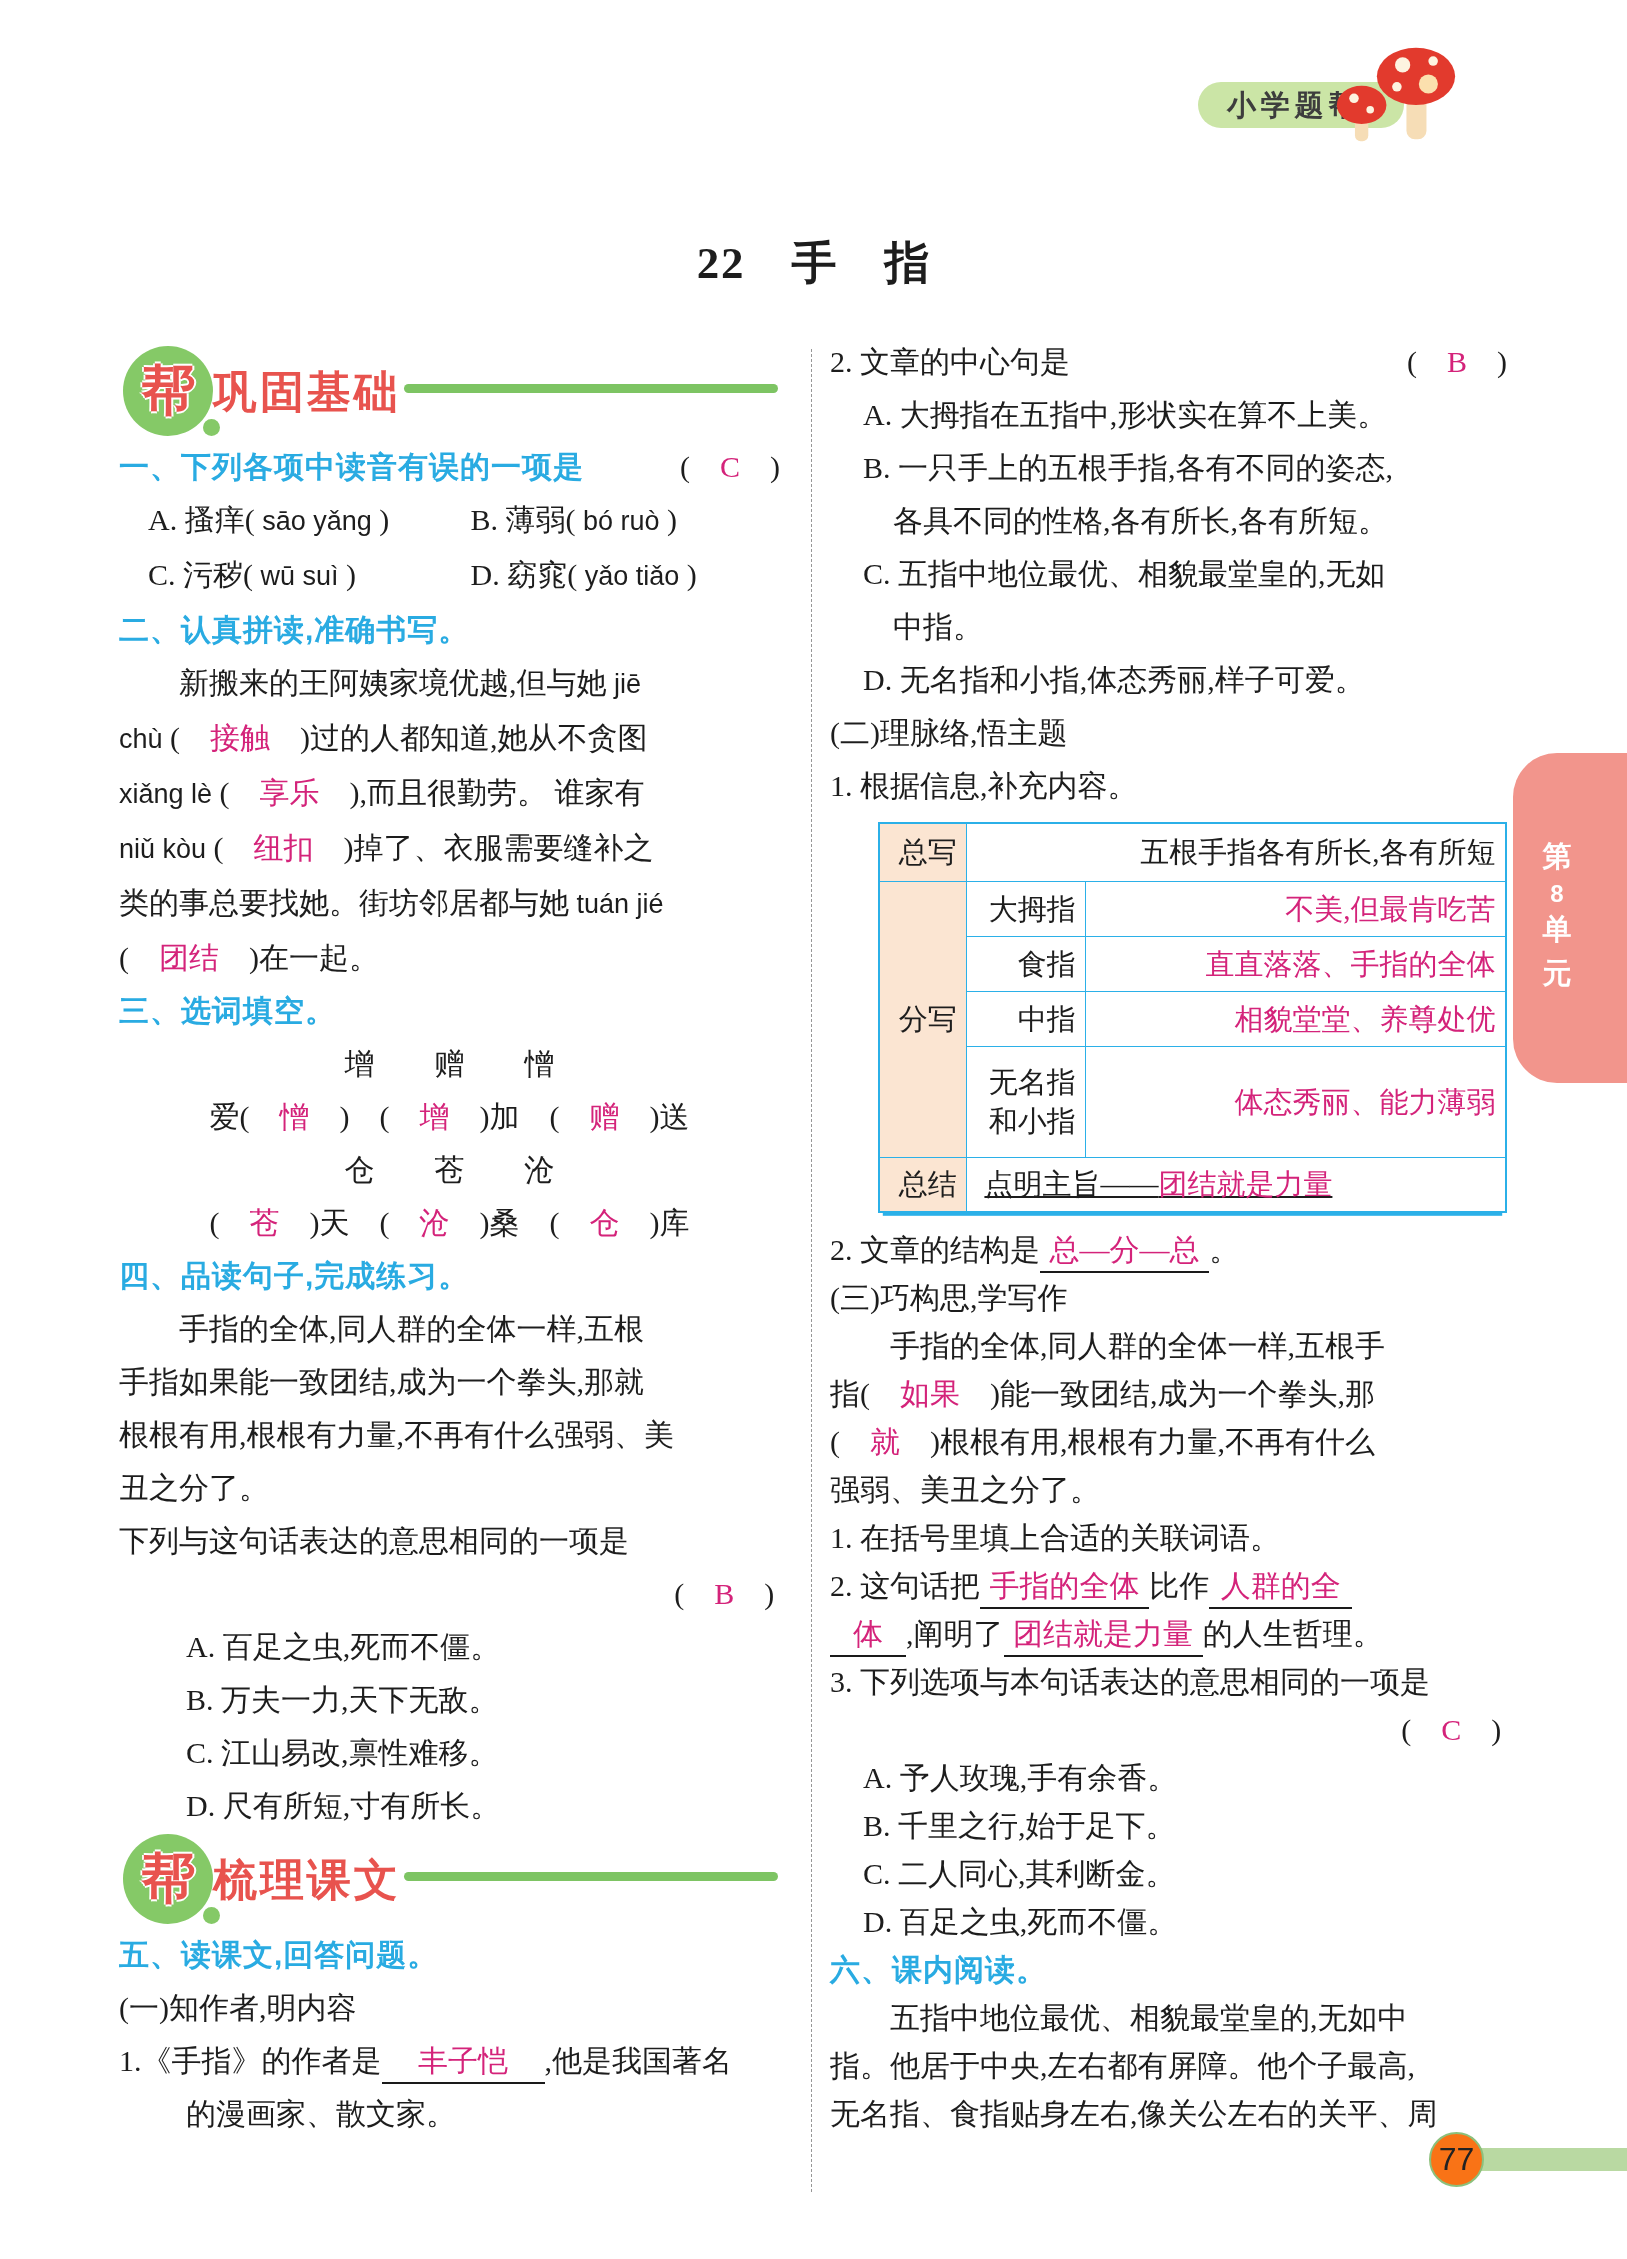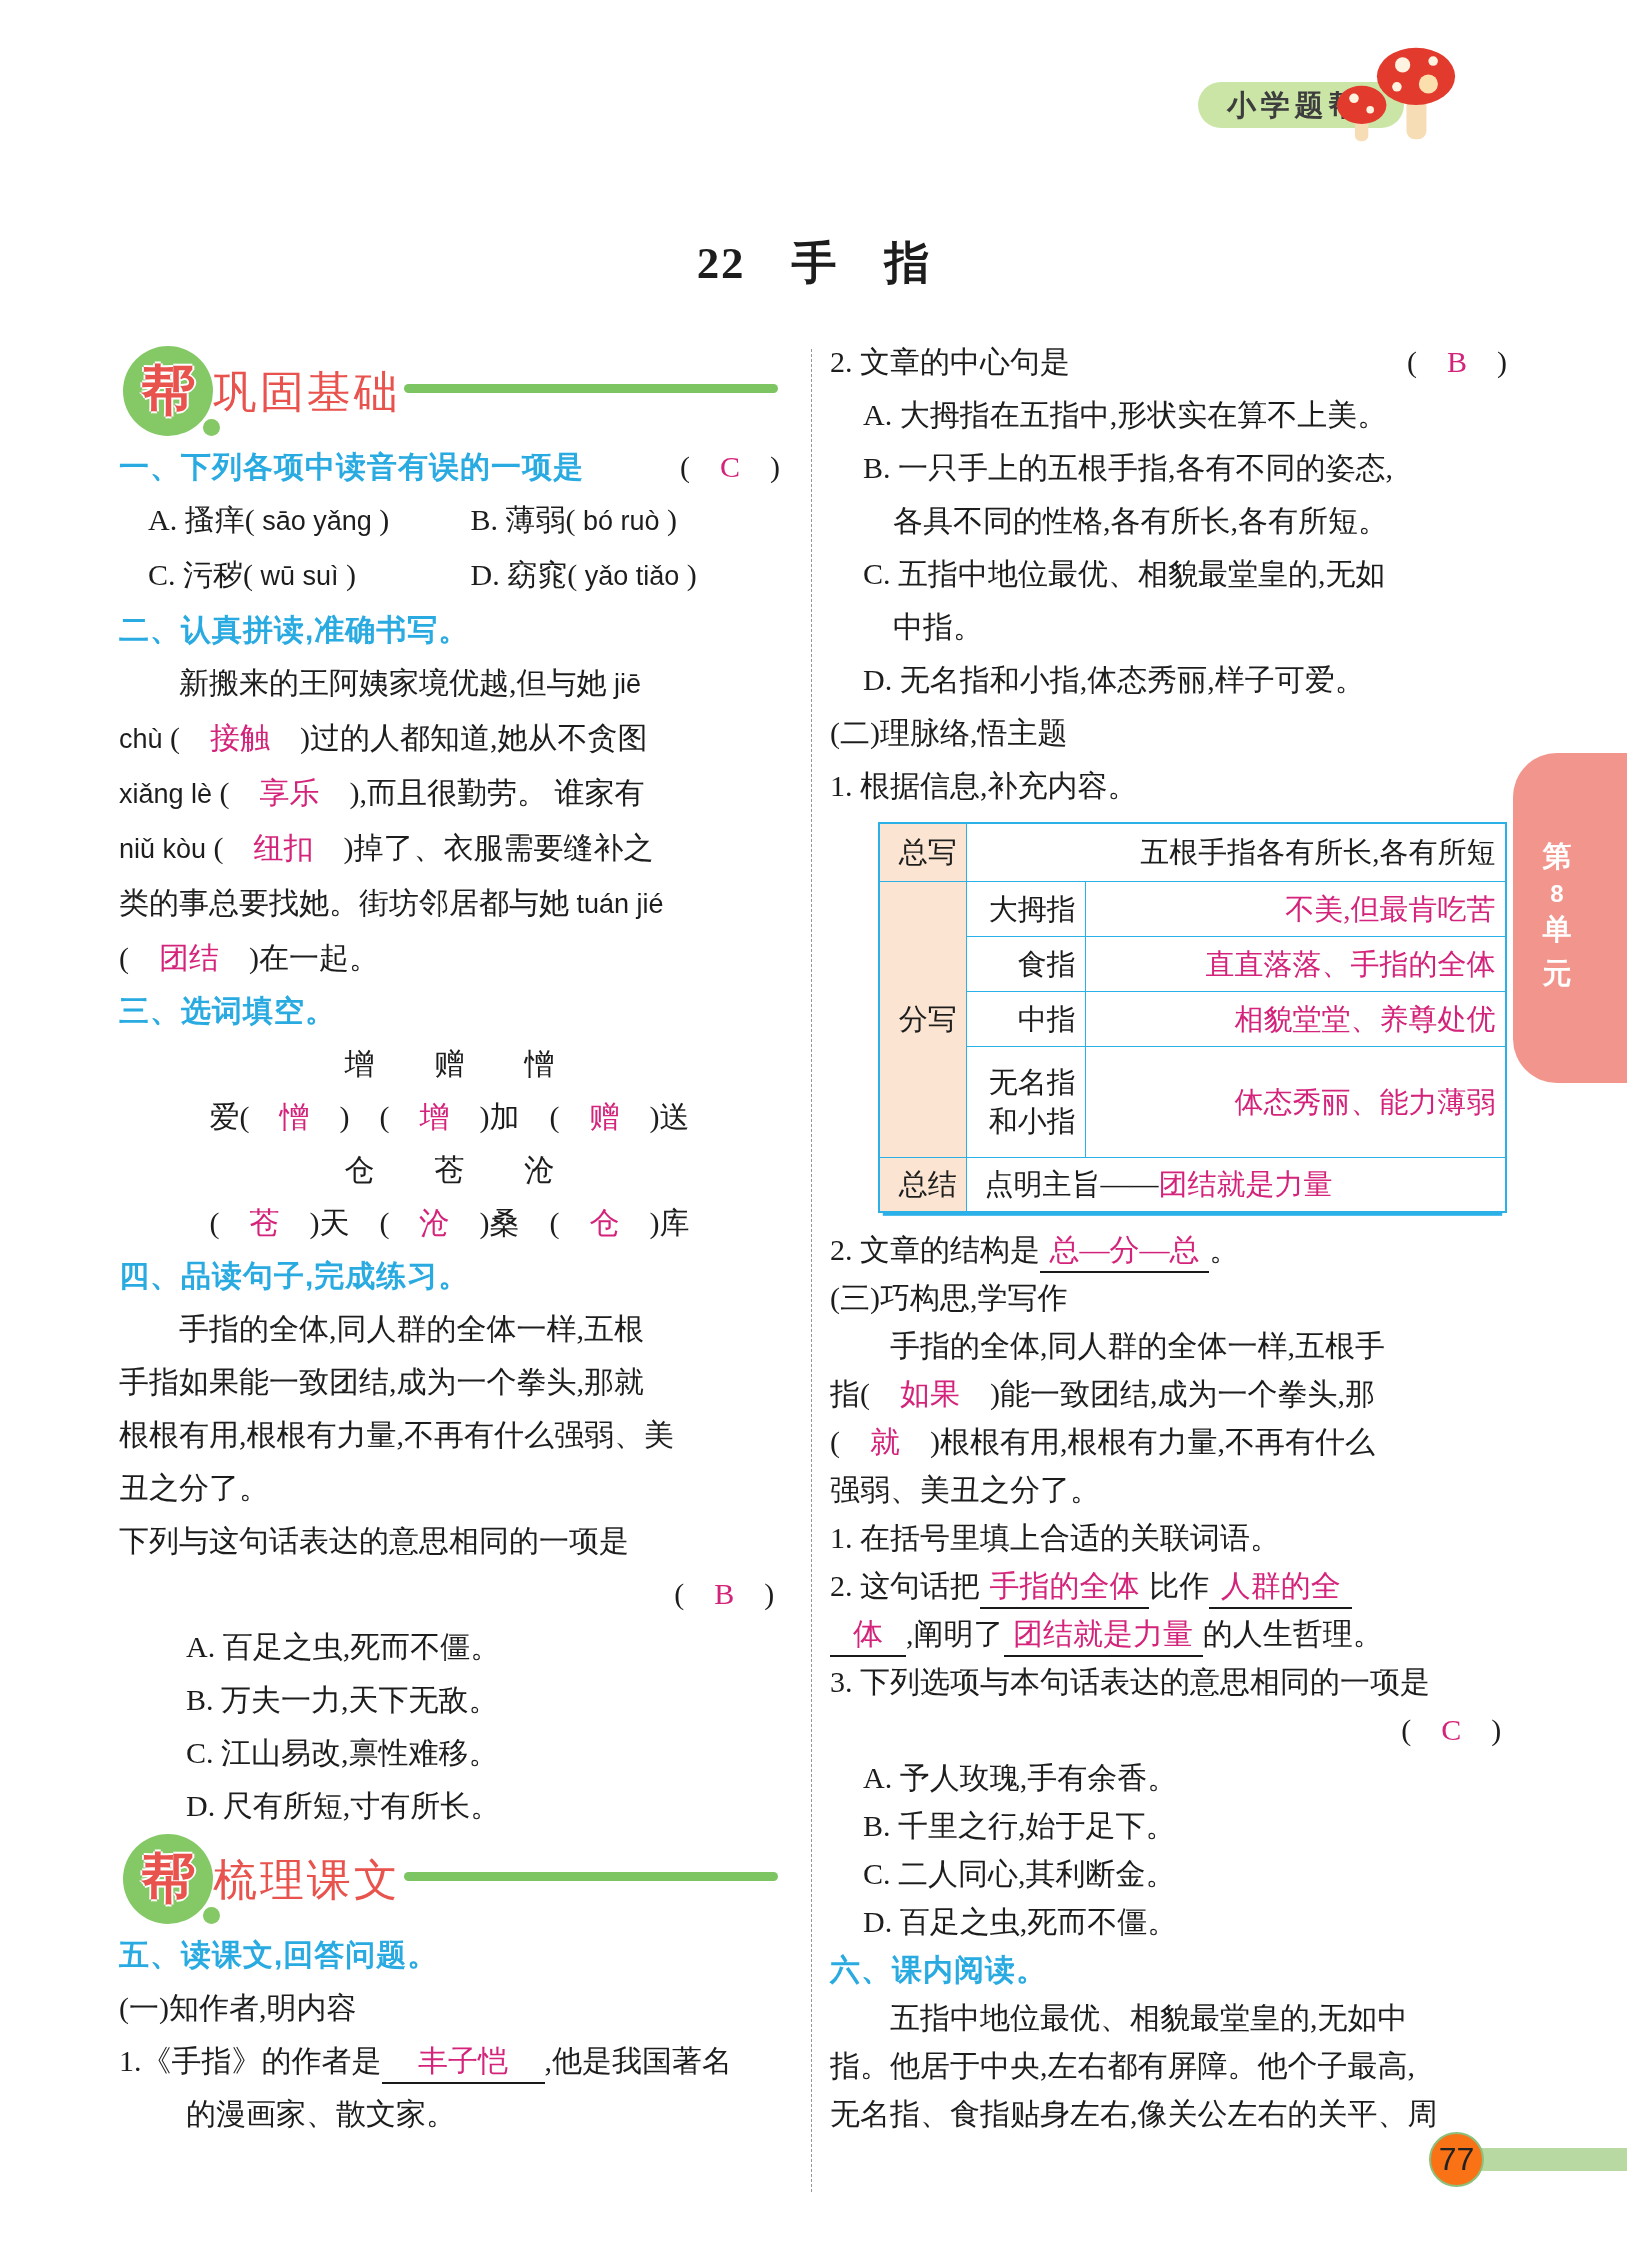--- a/index.html
+++ b/index.html
@@ -88,39 +88,39 @@
     border-radius:50%; background:#85c967;
   }
   .badge-char {
     position:absolute; left:9.6px; top:11.5px; width:80px; text-align:center;
     font-family:"Liberation Sans", sans-serif; font-weight:bold; font-size:55px;
     line-height:69px; color:#e8534e;
     text-shadow:-1.9px 0 0 #fff, 1.9px 0 0 #fff, 0 -1.9px 0 #fff, 0 1.9px 0 #fff;
   }
   .badge-label {
     position:absolute; left:94px; top:19px; font-family:"Liberation Sans", sans-serif;
-    font-weight:normal; font-size:44px; color:#e8534e; letter-spacing:2.9px;
+    font-weight:bold; font-size:44px; color:#e8534e; letter-spacing:2.9px;
   }
   .badge-line {
     position:absolute; left:285px; right:1.9px; top:40px; height:8.6px;
     border-radius:4.8px; background:#7dc463;
   }
   
   .tbl {
     border-collapse:collapse; margin:9.6px 0 0 48px; font-size:29px;
     border:2.9px solid #2bb0e8; box-shadow:0 7.6px 0 -4.8px #2bb0e8;
   }
   .tbl td {
     border:1.9px solid #2bb0e8; text-align:right; vertical-align:middle;
     padding:0 9.6px; line-height:1.35; white-space:nowrap;
   }
   .tbl .hd  { background:#fbe5d2; width:88px; }
   .tbl .ncol{ width:119px; }
   .tbl .ans { color:#d4237a; }
-  .tbl .zj  { text-align:left; padding-left:17px; }
+  .tbl .zj  { text-align:left; padding-left:17px;text-decoration:underline; }
 </style>
 </head>
 <body>
 
 <div class="page">
 
   <div class="logo-pill">
     <div class="logo-text">小学题帮</div>
   </div>
   <svg class="mushrooms" viewBox="0 0 132 108">

